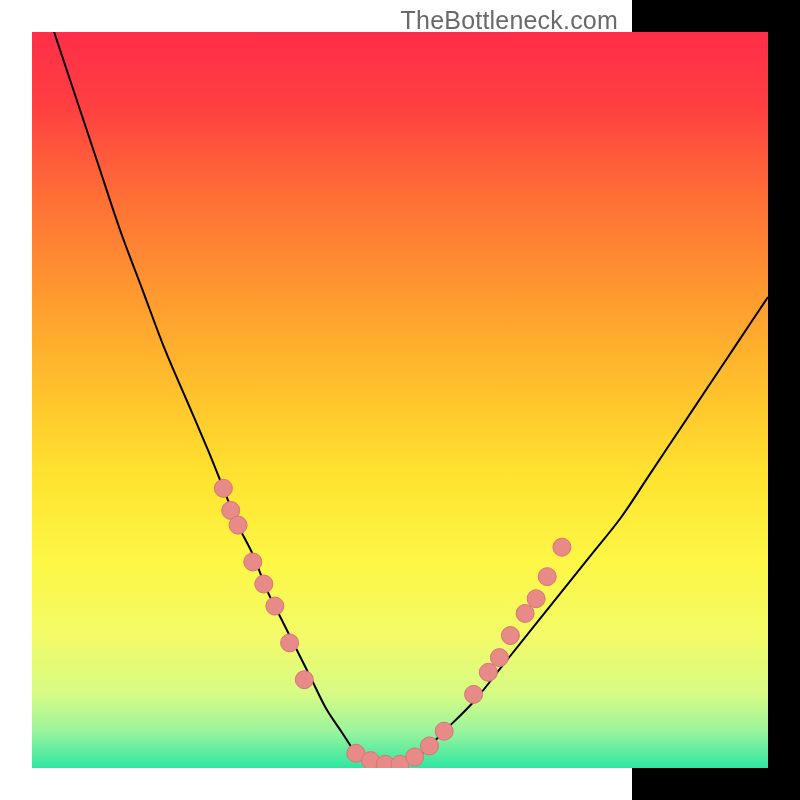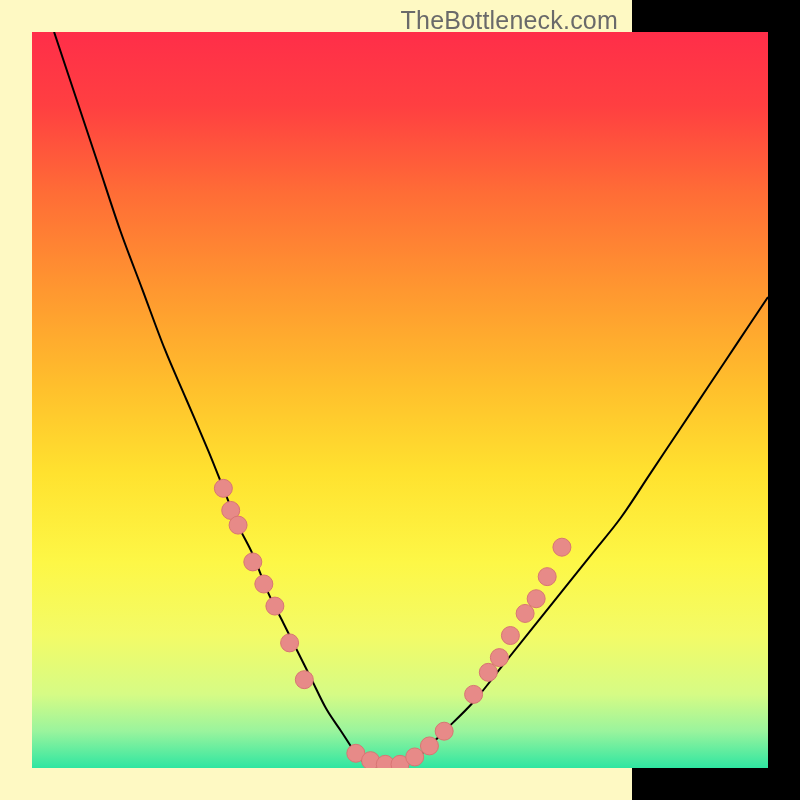--- a/index.html
+++ b/index.html
@@ -10,21 +10,21 @@
     overflow: hidden;
     background: #000;
     font-family: Arial, Helvetica, sans-serif;
   }
   .frame {
     position: absolute;
     left: 0;
     top: 0;
     width: 632px;
     height: 800px;
-    background: #fef9c3;
+    background: #ffffff;
   }
   .plot-area {
     position: absolute;
     left: 32px;
     top: 32px;
     width: 736px;
     height: 736px;
   }
   .watermark {
     position: absolute;

